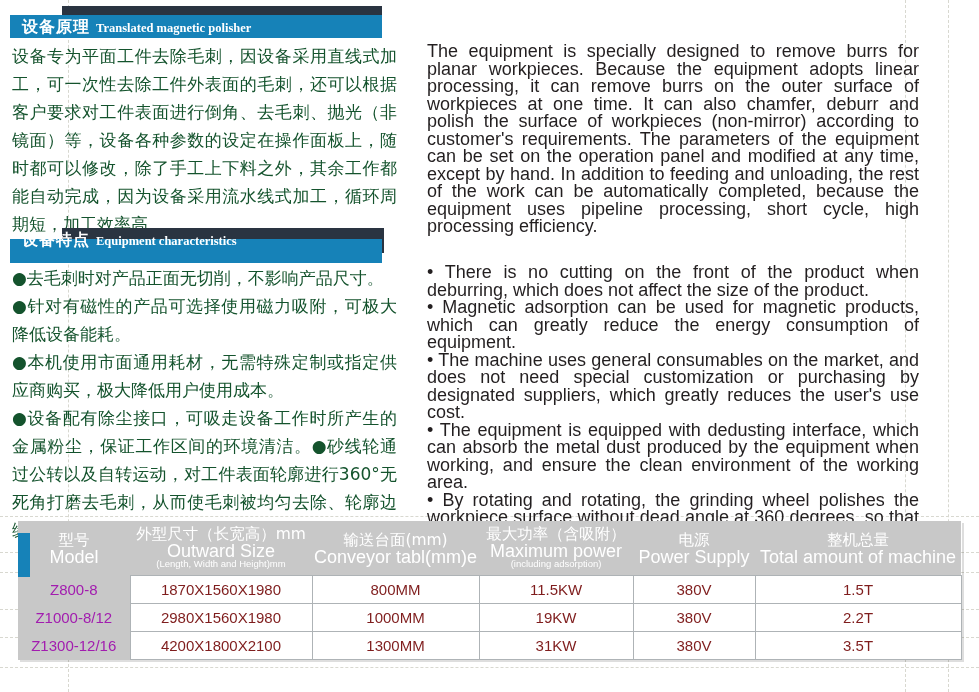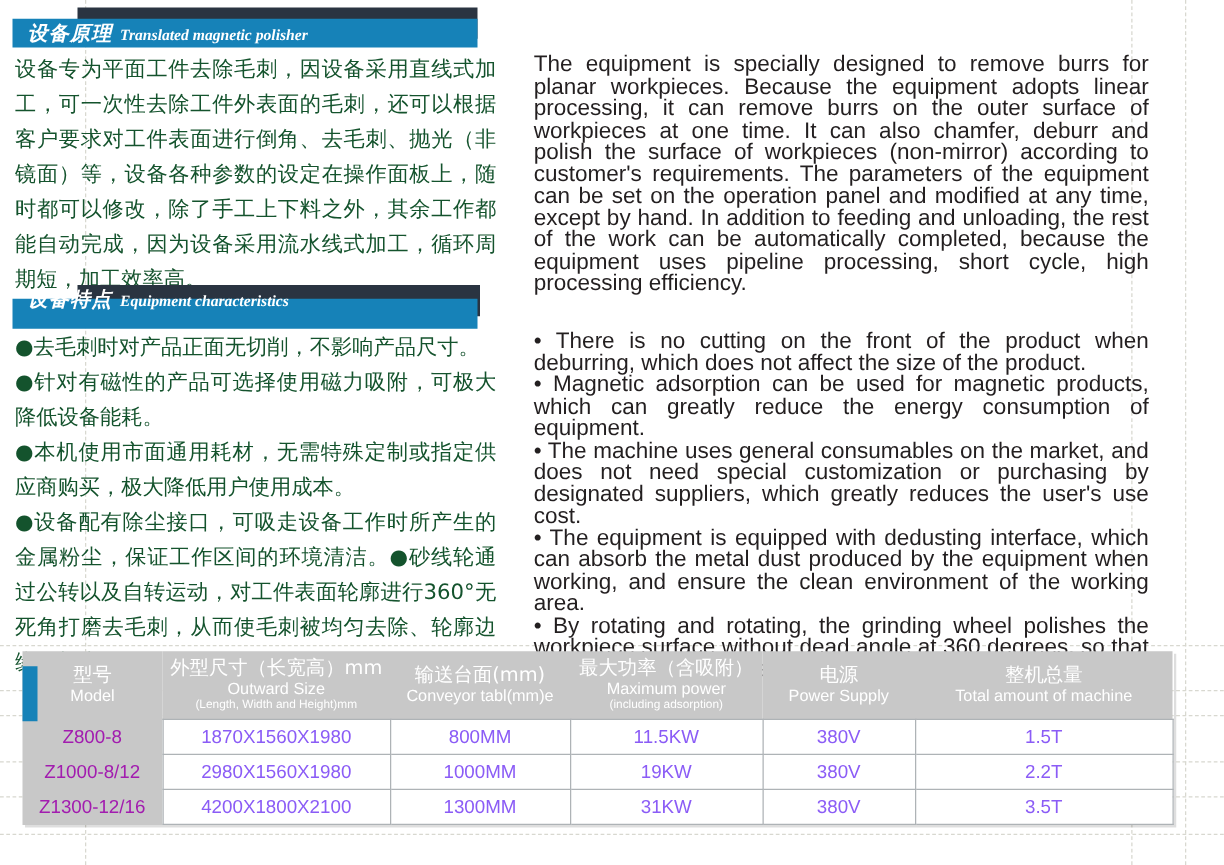--- a/index.html
+++ b/index.html
@@ -35,21 +35,20 @@
     left: 0;
     right: 0;
     height: 0;
     border-top: 1px dashed #d8d8d0;
   }
 
   
   .section {
     position: absolute;
     z-index: 2;
-    font-style: italic;
   }
   .section-header {
     position: relative;
     height: 34px;
   }
   .hdr-dark {
     position: absolute;
     left: 62px;
     top: 0;
     width: 320px;
@@ -152,38 +151,38 @@
   .th-cn {
     display: block;
     font-family: "DejaVu Sans", sans-serif;
     font-size: 15.5px;
     line-height: 20px;
     white-space: nowrap;
   }
   .th-en {
     display: block;
     font-family: "Liberation Sans", sans-serif;
-    font-size: 13px;
+    font-size: 18px;
     line-height: 14px;
     white-space: nowrap;
   }
   .th-en2 {
     display: block;
     font-family: "Liberation Sans", sans-serif;
     font-size: 9.5px;
     line-height: 12px;
     white-space: nowrap;
   }
   table.spec td {
     background: #ffffff;
     border: 1px solid #aeb3b6;
     text-align: center;
     font-size: 15px;
     font-family: "Liberation Sans", sans-serif;
-    color: #8b5cf6;
+    color: #7f1d1d;
     height: 27px;
     padding: 0 4px;
     white-space: nowrap;
   }
   table.spec td.model-cell {
     background: #c8c8c8;
     border: none;
     color: #a21caf;
   }
   th.model-head {

